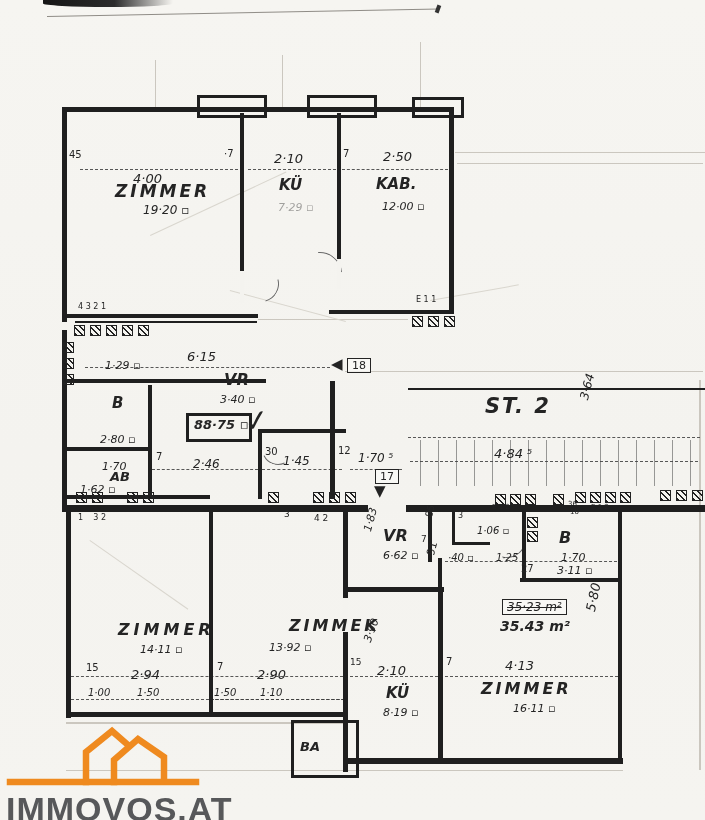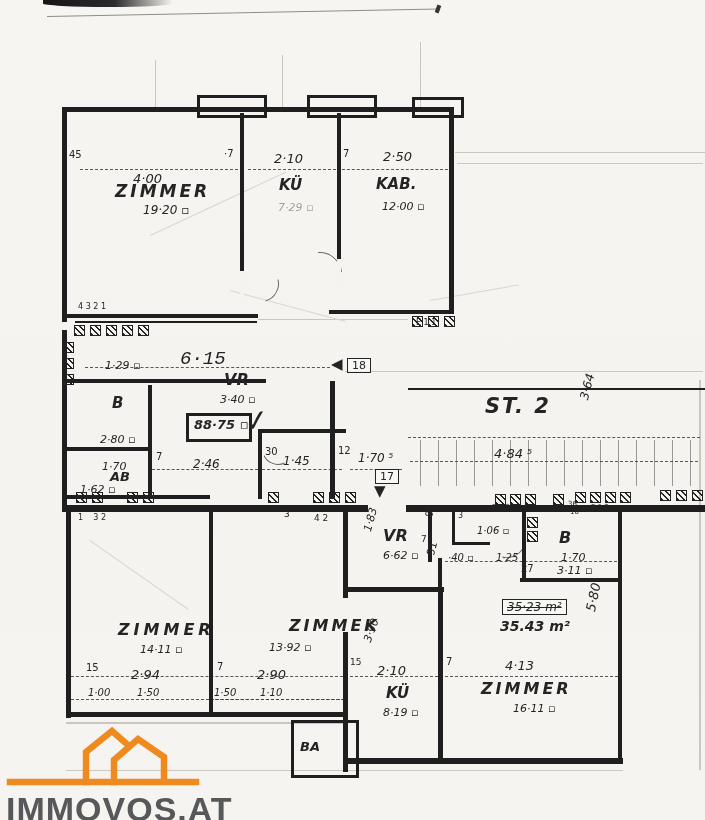--- a/index.html
+++ b/index.html
@@ -169,22 +169,22 @@
       <span class="lbl it" style="left: 274px; top: 152px; font-size: 13px;">2·10</span>
       <span class="lbl" style="left: 343px; top: 149px; font-size: 10px;">7</span>
       <span class="lbl it" style="left: 383px; top: 150px; font-size: 13px;">2·50</span>
       <span class="lbl it b" style="left: 115px; top: 183px; font-size: 17px; letter-spacing: 3px;">ZIMMER</span>
       <span class="lbl it" style="left: 143px; top: 204px; font-size: 12px;">19·20 ▫</span>
       <span class="lbl it b" style="left: 279px; top: 178px; font-size: 15px;">KÜ</span>
       <span class="lbl it faint" style="left: 278px; top: 202px; font-size: 11px;">7·29 ▫</span>
       <span class="lbl it b" style="left: 376px; top: 177px; font-size: 15px;">KAB.</span>
       <span class="lbl it" style="left: 382px; top: 201px; font-size: 11px;">12·00 ▫</span>
       <span class="lbl" style="left: 78px; top: 303px; font-size: 8px;">4 3 2 1</span>
-      <span class="lbl" style="left: 416px; top: 319px; font-size: 8px;">E 1 1</span>
-      <span class="lbl it" style="left: 180px; top: 350px; font-size: 19px; font-family: Liberation Mono, monospace;">6·15</span>
+      <span class="lbl" style="left: 416px; top: 296px; font-size: 8px;">E 1 1</span>
+      <span class="lbl it" style="left: 187px; top: 350px; font-size: 13px;">6·15</span>
       <span class="lbl it" style="left: 105px; top: 360px; font-size: 11px;">1·29 ▫</span>
       <span class="lbl it b" style="left: 224px; top: 372px; font-size: 16px;">VR</span>
       <span class="lbl it" style="left: 220px; top: 394px; font-size: 11px;">3·40 ▫</span>
       <span class="lbl it b" style="left: 194px; top: 418px; font-size: 13px;">88·75 ▫</span>
       <span class="lbl" style="left: 242px; top: 408px; font-size: 30px; transform: rotate(-8deg); transform-origin: left top;">✓</span>
       <span class="lbl it b" style="left: 112px; top: 396px; font-size: 15px;">B</span>
       <span class="lbl it" style="left: 100px; top: 434px; font-size: 11px;">2·80 ▫</span>
       <span class="lbl it" style="left: 102px; top: 461px; font-size: 11px;">1·70</span>
       <span class="lbl it b" style="left: 110px; top: 470px; font-size: 13px;">AB</span>
       <span class="lbl it" style="left: 80px; top: 484px; font-size: 11px;">1·62 ▫</span>

